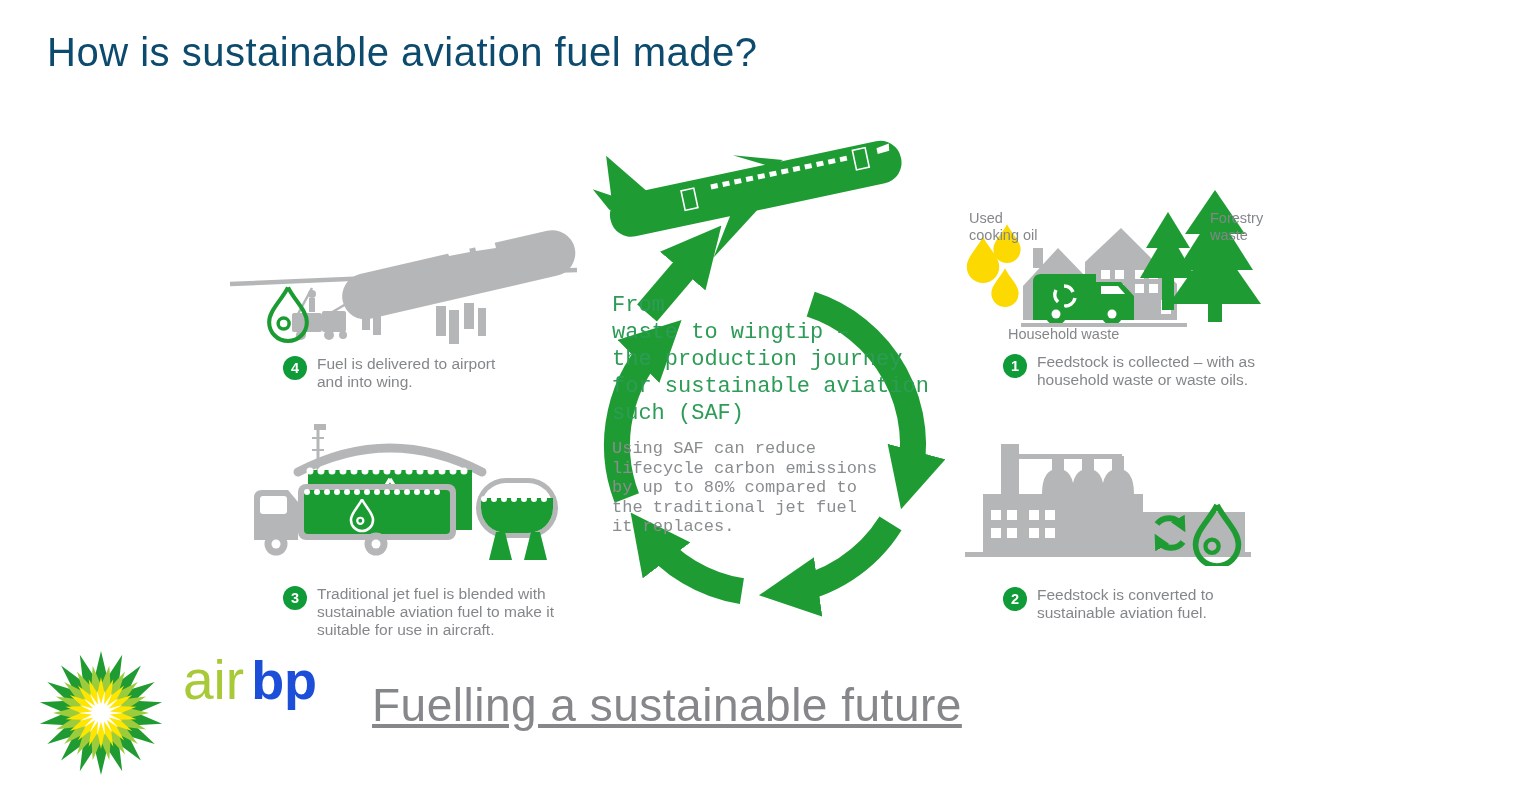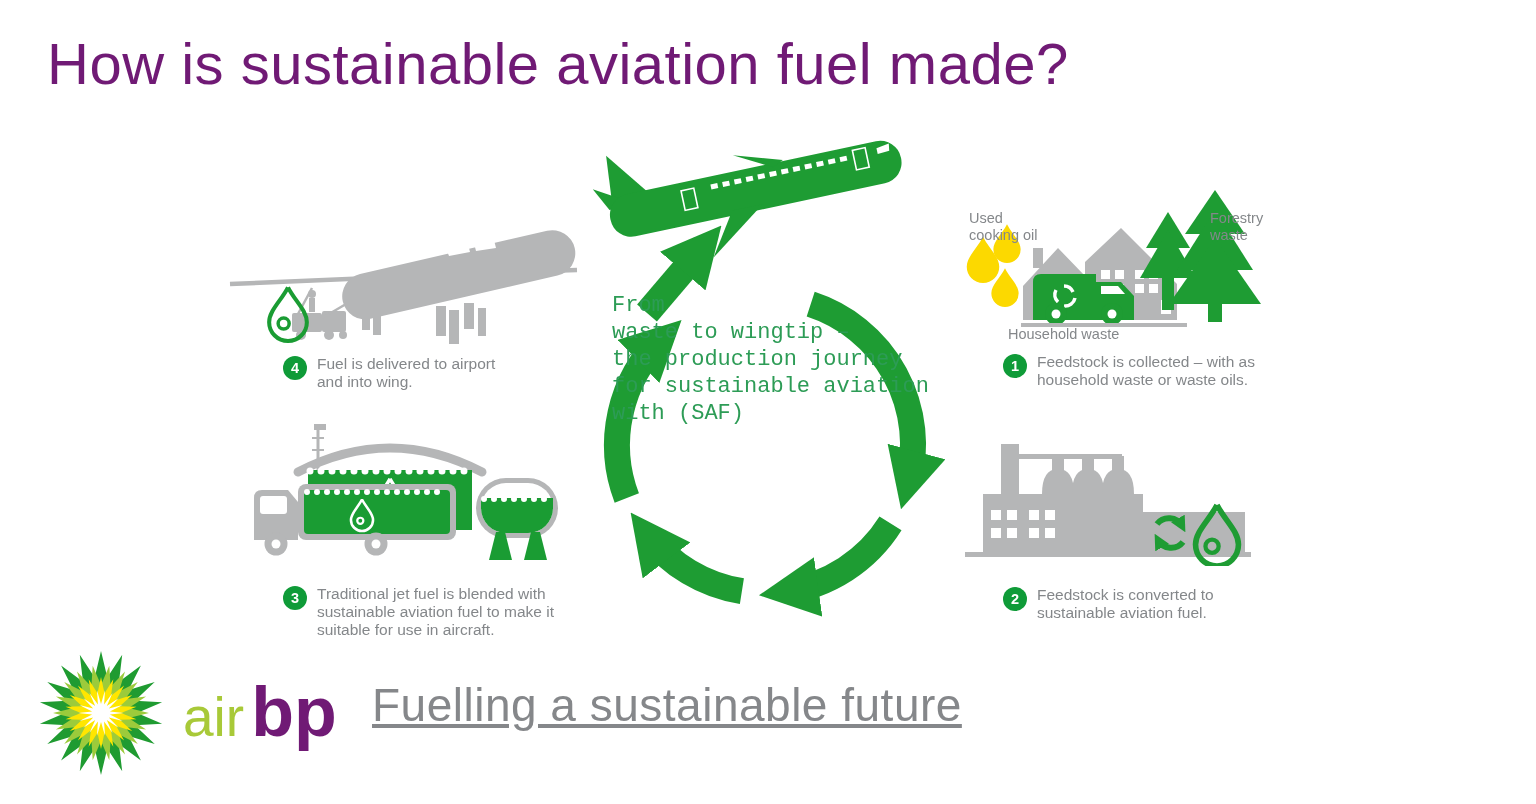--- a/index.html
+++ b/index.html
@@ -1,32 +1,32 @@
 <!DOCTYPE html>
 <html><head>
 <meta charset="utf-8">
 <style>
   html,body{margin:0;padding:0;background:#fff;}
   #canvas{position:relative;width:1536px;height:804px;background:#fff;overflow:hidden;
           font-family:"Liberation Sans",sans-serif;}
   .abs{position:absolute;}
-  #page-title{left:47px;top:30px;font-size:58px;font-weight:400;color:#701a75;letter-spacing:0.5px;}
+  #page-title{left:47px;top:30px;font-size:40px;font-weight:400;color:#0c4a6e;letter-spacing:0.5px;}
   .cycle-text{left:612px;top:292px;width:342px;font-family:Liberation Mono, monospace;}
   .cycle-head{font-size:22px;line-height:27px;color:#2d9c56;}
   .cycle-body{margin-top:12px;font-size:17px;line-height:19.5px;color:#8a8d8f;}
   .step-row{display:flex;gap:10px;align-items:flex-start;}
   .badge{width:24px;height:24px;border-radius:50%;background:#0f9b38;color:#fff;
          font-size:14.5px;font-weight:bold;display:flex;align-items:center;justify-content:center;
          flex:0 0 auto;margin-top:1px;}
   .step-text{font-size:15.5px;line-height:18px;color:#84878a;}
   .icon-label{font-size:14.5px;line-height:16.5px;color:#84878a;}
   #label-household{text-align:left;}
-  #logo-row{left:183px;top:672px;display:flex;align-items:baseline;gap:7px;text-align:center;}
+  #logo-row{left:183px;top:648px;display:flex;align-items:baseline;gap:7px;text-align:center;}
   #logo-air{font-size:55px;color:#a8c938;}
-  #logo-bp{font-size:70px;font-weight:bold;color:#701a75;}
+  #logo-bp{font-size:54px;font-weight:bold;color:#1d4ed8;}
   #tagline{left:372px;top:678px;font-size:46px;color:#85878a;letter-spacing:0.5px;text-decoration:underline;}
 </style>
 </head>
 <body>
 
 <div id="canvas">
 
   <div id="page-title" class="abs">How is sustainable aviation fuel made?</div>
 
   <svg class="abs" style="left:562px;top:118px;" width="420" height="500" viewBox="0 0 420 500">
@@ -69,21 +69,28 @@
       <path d="M85,195 L142,128" marker-end="url(#ahg)"></path>
     </g>
   </svg>
 
   <div class="abs cycle-text">
     <div class="cycle-head">
       <div>From</div>
       <div>waste to wingtip –</div>
       <div>the production journey</div>
       <div>for sustainable aviation</div>
-      <div>with (SAF)</div>
+      <div>such (SAF)</div>
+    </div>
+    <div class="cycle-body">
+      <div>Using SAF can reduce</div>
+      <div>lifecycle carbon emissions</div>
+      <div>by up to 80% compared to</div>
+      <div>the traditional jet fuel</div>
+      <div>it replaces.</div>
     </div>
   </div>
 
   <svg class="abs" style="left:963px;top:186px;" width="310" height="160" viewBox="0 0 310 160">
 
     <g fill="#fcd900">
       <path transform="translate(20,72) scale(1.25)" d="M0,-17 C4.5,-8 13,-1 13,7 A13,13 0 1,1 -13,7 C-13,-1 -4.5,-8 0,-17"></path>
       <path transform="translate(44,56) scale(1.05)" d="M0,-17 C4.5,-8 13,-1 13,7 A13,13 0 1,1 -13,7 C-13,-1 -4.5,-8 0,-17"></path>
       <path transform="translate(42,100) scale(1.05)" d="M0,-17 C4.5,-8 13,-1 13,7 A13,13 0 1,1 -13,7 C-13,-1 -4.5,-8 0,-17"></path>
     </g>

